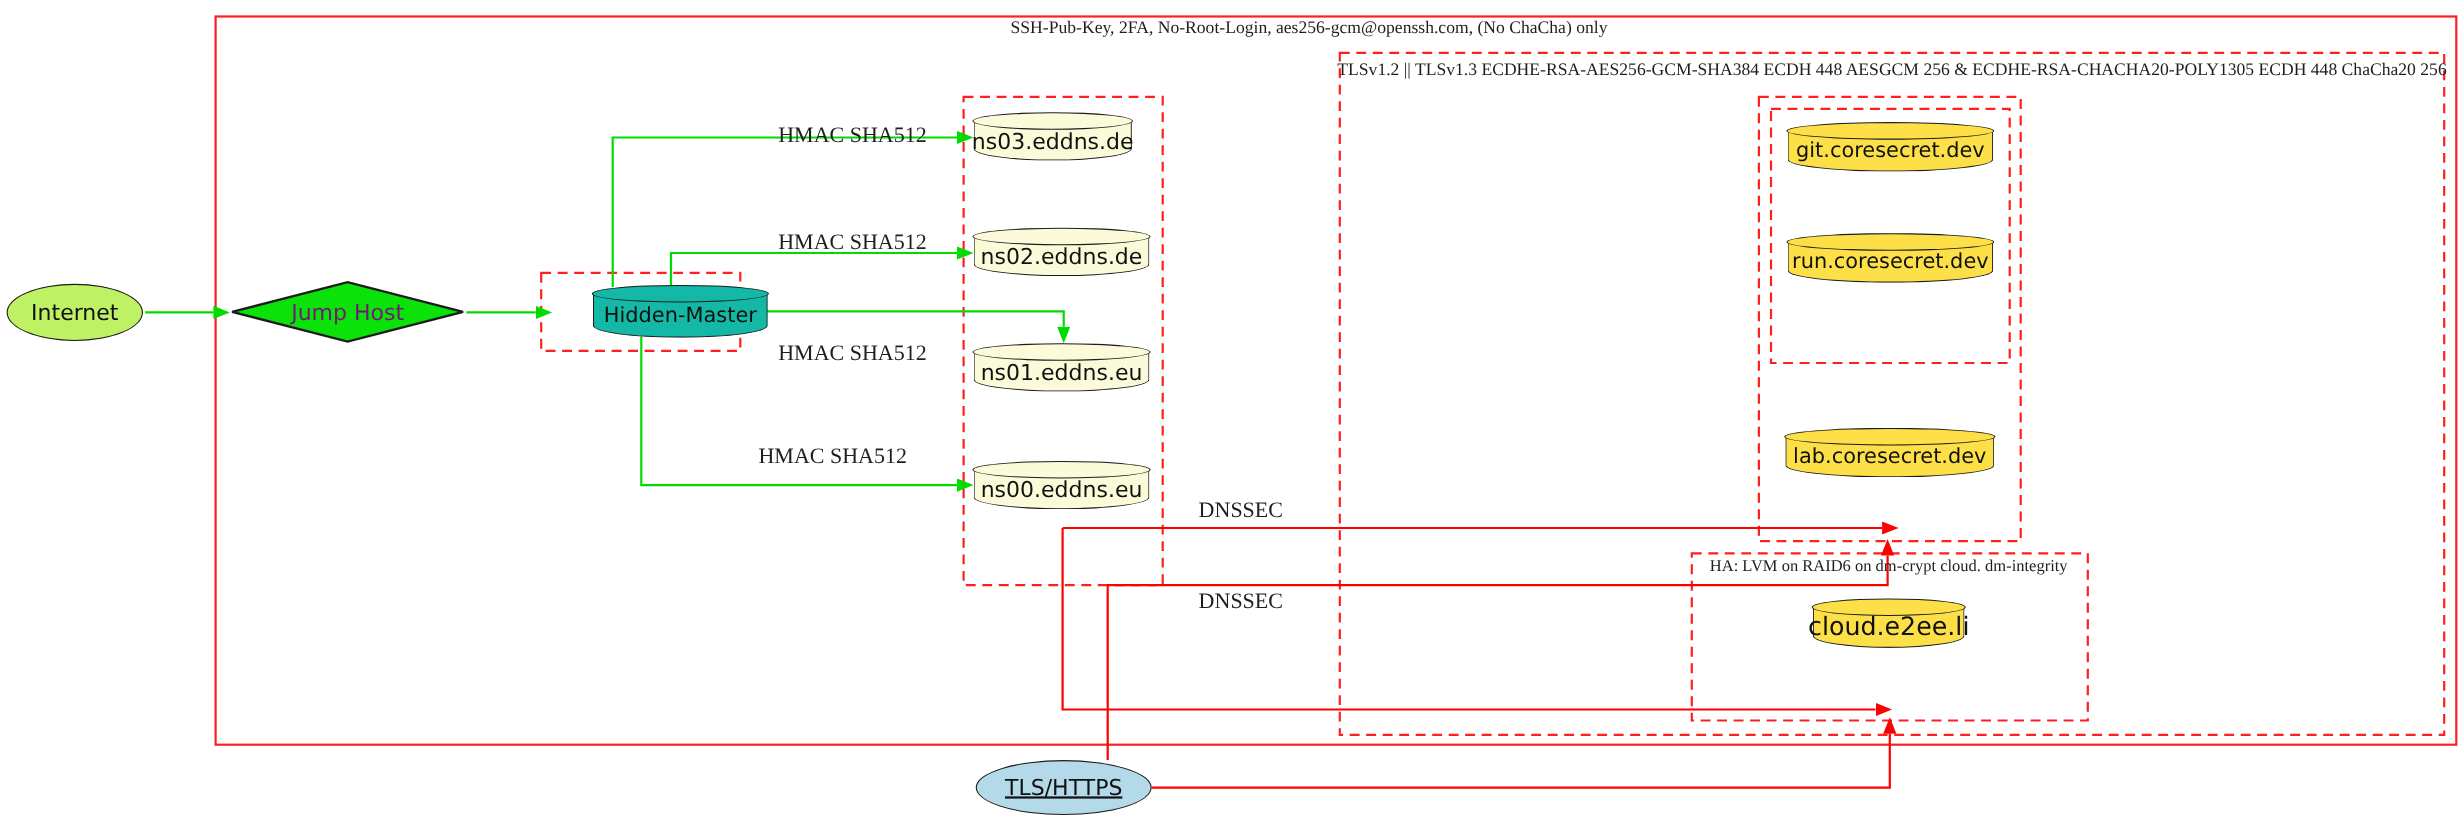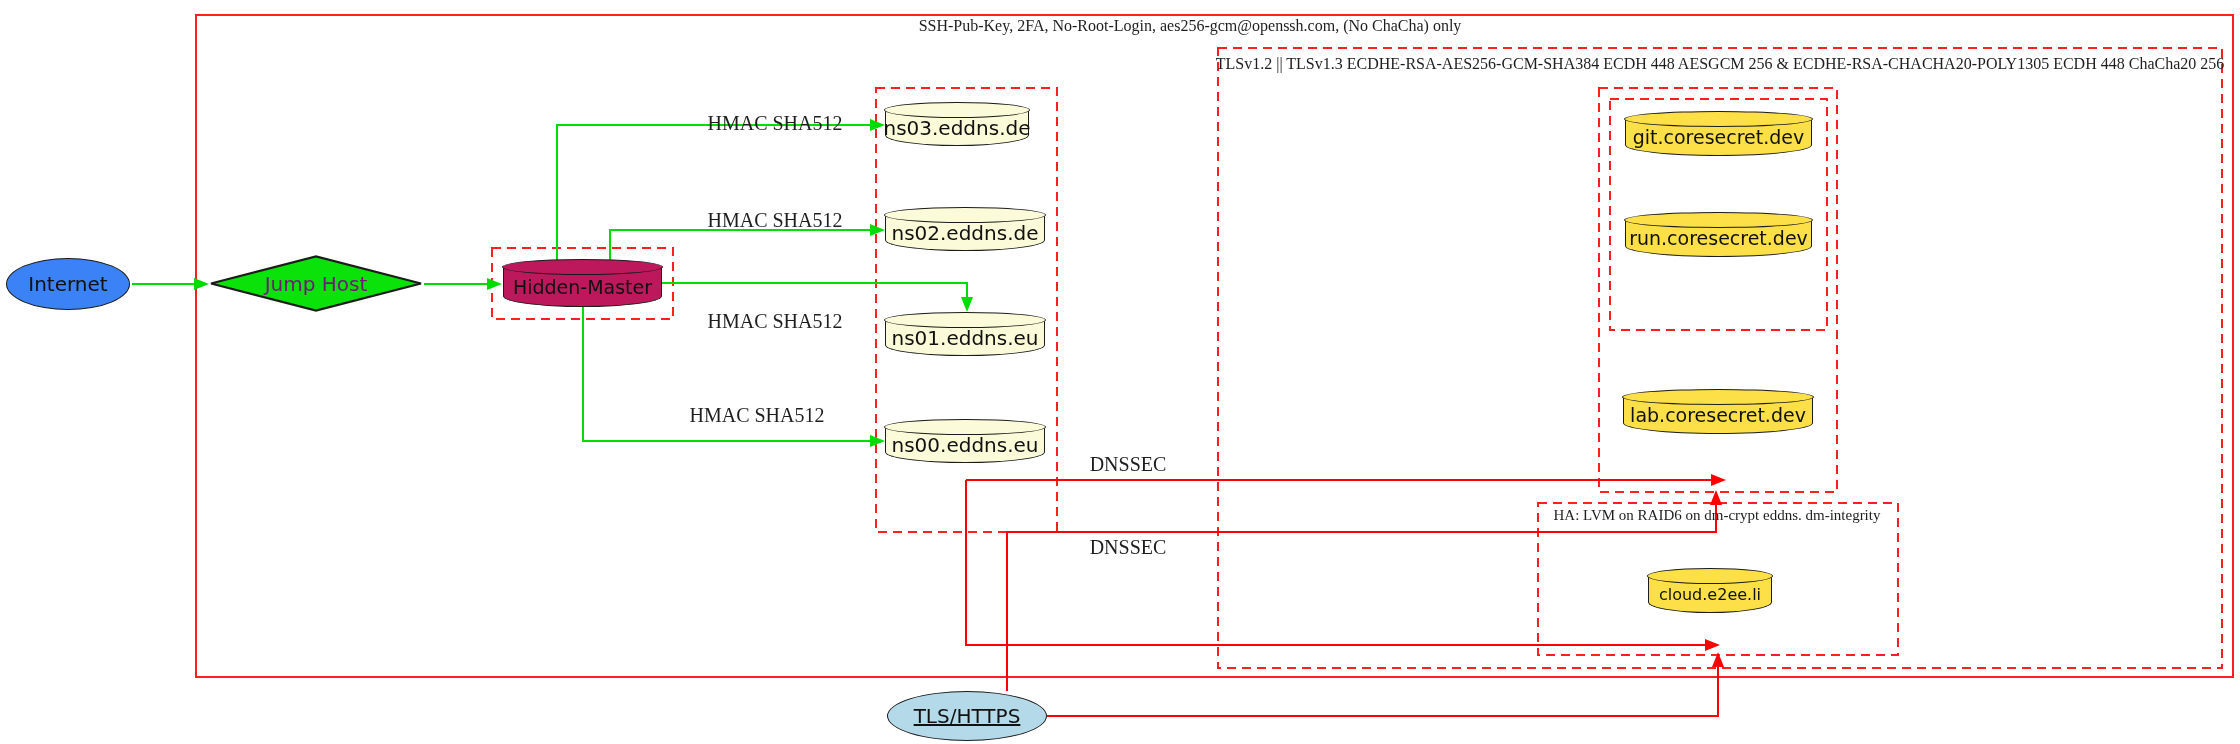--- a/index.html
+++ b/index.html
@@ -17,21 +17,21 @@
 
   
   .cyl{position:absolute;box-sizing:border-box;
        border:1.6px solid #1c1c1c;border-top:none;
        border-radius:0 0 50% 50% / 0 0 11px 11px;
        display:flex;align-items:center;justify-content:center;
        font-size:20px;color:#111;}
   .cyl::before{content:"";position:absolute;left:-1.6px;right:-1.6px;top:-8px;height:16px;
        border:1.6px solid #1c1c1c;border-radius:50%;background:inherit;box-sizing:border-box;}
   .cyl>span{position:relative;z-index:1;white-space:nowrap;}
-  .c-lav{background-color:#be185d;}
+  .c-lav{background-color:#14b8a6;margin-left:36px;}
   .c-yel{background-color:#fbfbd9;}
   .c-pink{background-color:#fde047;}
 
   
   .diamond{position:absolute;}
   .diamond .dl{position:absolute;left:0;top:0;width:100%;height:100%;
        display:flex;align-items:center;justify-content:center;font-size:20px;color:#701a75;}
 
   
   .clab{position:absolute;transform:translateX(-50%);white-space:nowrap;
@@ -74,21 +74,21 @@
     <g fill="none" stroke="#ff0000" stroke-width="2">
       <polyline points="966,480 1711,480" marker-end="url(#ar)"></polyline>
       <polyline points="966,480 966,645 1705,645" marker-end="url(#ar)"></polyline>
       <polyline points="1007,691 1007,532 1716,532 1716,505" marker-end="url(#ar)"></polyline>
       <polyline points="1047,716 1718,716 1718,667" marker-end="url(#ar)"></polyline>
     </g>
   </svg>
 
   <div class="layer nodes">
 
-    <div class="ell" style="left:6px;top:258px;width:124px;height:52px;background:#3b82f6;">
+    <div class="ell" style="left:6px;top:258px;width:124px;height:52px;background:#bef264;">
       <span>Internet</span>
     </div>
 
     <div class="diamond" style="left:209px;top:255px;width:214px;height:57px;">
       <svg width="214" height="57" viewBox="0 0 214 57">
         <polygon points="2,28.5 107,1.5 212,28.5 107,55.5" fill="#0ae20a" stroke="#1c1c1c" stroke-width="2.2"></polygon>
       </svg>
       <div class="dl">Jump Host</div>
     </div>
 
@@ -111,33 +111,33 @@
 
     <div class="cyl c-pink" style="left:1625px;top:119px;width:187px;height:37px;font-size:19px;">
       <span>git.coresecret.dev</span>
     </div>
     <div class="cyl c-pink" style="left:1625px;top:220px;width:187px;height:37px;font-size:19px;">
       <span>run.coresecret.dev</span>
     </div>
     <div class="cyl c-pink" style="left:1623px;top:397px;width:190px;height:37px;font-size:19px;justify-content:center;">
       <span>lab.coresecret.dev</span>
     </div>
-    <div class="cyl c-pink" style="left:1648px;top:576px;width:124px;height:37px;font-size:16px;">
+    <div class="cyl c-pink" style="left:1648px;top:552px;width:138px;height:37px;font-size:23px;">
       <span>cloud.e2ee.li</span>
     </div>
 
     <div class="ell" style="left:887px;top:691px;width:160px;height:50px;background:#b4d9e9;text-decoration:underline;">
       <span>TLS/HTTPS</span>
     </div>
   </div>
 
   <div class="layer labels">
     <div class="clab" style="left:1190px;top:17px;font-size:16px;">SSH-Pub-Key, 2FA, No-Root-Login, aes256-gcm@openssh.com, (No ChaCha) only</div>
     <div class="clab" style="left:1720px;top:55px;font-size:16px;">TLSv1.2 || TLSv1.3 ECDHE-RSA-AES256-GCM-SHA384 ECDH 448 AESGCM 256 &amp; ECDHE-RSA-CHACHA20-POLY1305 ECDH 448 ChaCha20 256</div>
-    <div class="clab" style="left:1717px;top:507px;font-size:15px;">HA: LVM on RAID6 on dm-crypt eddns. dm-integrity</div>
+    <div class="clab" style="left:1717px;top:507px;font-size:15px;">HA: LVM on RAID6 on dm-crypt cloud. dm-integrity</div>
 
     <div class="elab" style="left:775px;top:112px;">HMAC SHA512</div>
     <div class="elab" style="left:775px;top:209px;">HMAC SHA512</div>
     <div class="elab" style="left:775px;top:310px;">HMAC SHA512</div>
     <div class="elab" style="left:757px;top:404px;">HMAC SHA512</div>
 
     <div class="elab" style="left:1128px;top:453px;">DNSSEC</div>
     <div class="elab" style="left:1128px;top:536px;">DNSSEC</div>
   </div>
 

